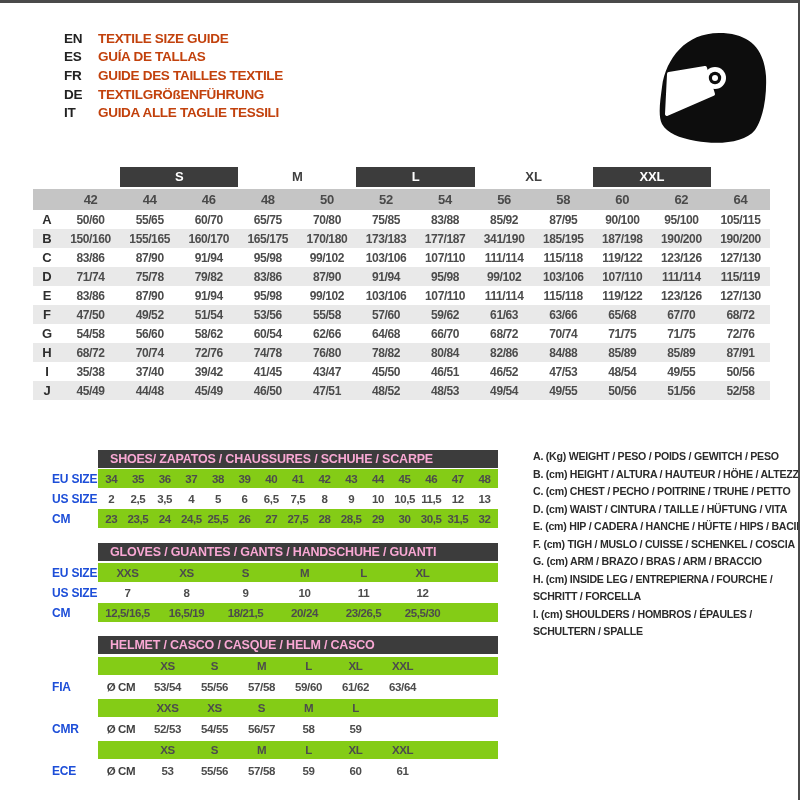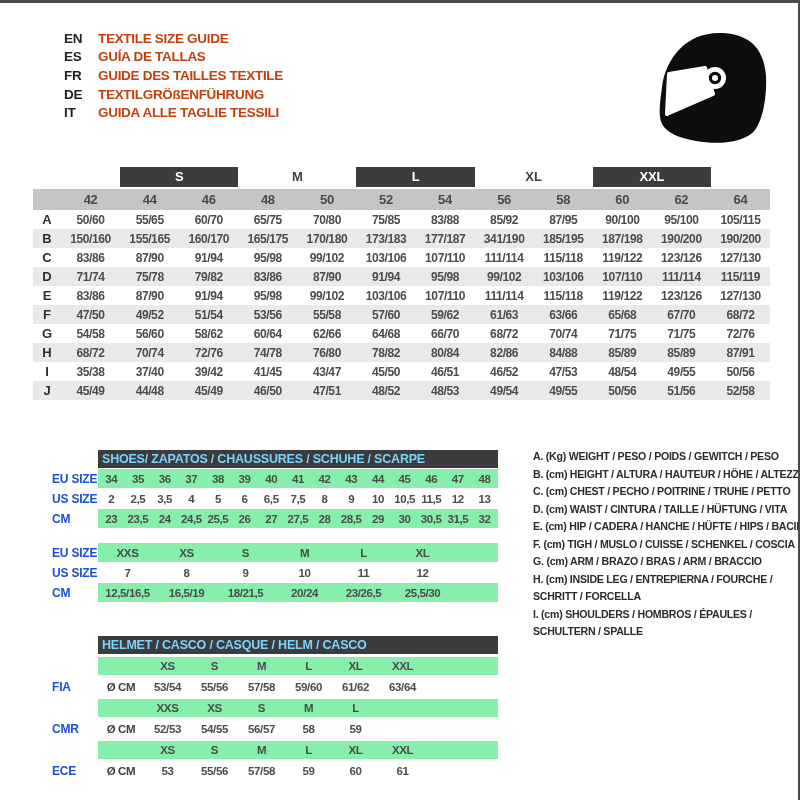--- a/index.html
+++ b/index.html
@@ -31,25 +31,25 @@
   .main-table tr.num-row td { background:#c5c5c5; color:#4a4a4a; font-size:13px; font-weight:700; letter-spacing:-0.3px; }
   .main-table tbody tr { height:19px; }
   .main-table tbody tr:nth-child(even) { background:#e9e9e9; }
   .main-table td.row-letter { font-size:13px; font-weight:700; color:#2e2e2e; }
   .main-table td.val-cell { font-size:12px; font-weight:700; color:#4c4c4c; letter-spacing:-0.4px; }
   
   .section { position:absolute; left:52px; width:466px; }
   .sec-row { display:flex; height:19px; margin-bottom:1px; }
   .sec-label { width:46px; font-size:12px; font-weight:700; color:#1d4ed8; letter-spacing:-0.2px;
     display:flex; align-items:center; }
-  .sec-title { width:400px; height:18px; background:#3c3c3c; color:#7dd3fc; font-size:12.5px;
-    font-weight:700; letter-spacing:-0.2px; line-height:18px; padding-left:4px; }
+  .sec-title { width:400px; height:18px; background:#3c3c3c; color:#f9a8d4; font-size:12.5px;
+    font-weight:700; letter-spacing:-0.2px; line-height:18px; padding-left:12px; }
   .sec-row.head { height:18px; }
   .sec-band { width:400px; display:grid; align-items:center; }
-  .sec-band.shaded { background:#86efac; }
+  .sec-band.shaded { background:#84cc16; }
   .cols-15 { grid-template-columns:repeat(15, 26.66px); }
   .cols-6  { grid-template-columns:repeat(6, 59px) 1fr; }
   .cols-helm { grid-template-columns:46px repeat(6, 47px) 1fr; }
   .sec-cell { text-align:center; font-size:11.5px; font-weight:700; color:#4c4c4c; letter-spacing:-0.4px; }
   .sec-cell.unit { color:#3f3f3f; }
   .shoes-section { top:447px; }
   .gloves-section { top:540px; }
   .gloves-section .sec-row.head { margin-bottom:2px; }
   .helmet-section { top:633px; }
   .helmet-section .sec-row { height:18px; margin-bottom:3px; }
@@ -236,21 +236,21 @@
           <td class="val-cell">63/66</td>
           <td class="val-cell">65/68</td>
           <td class="val-cell">67/70</td>
           <td class="val-cell">68/72</td>
         </tr>
         <tr class="data-row">
           <td class="row-letter">G</td>
           <td class="val-cell">54/58</td>
           <td class="val-cell">56/60</td>
           <td class="val-cell">58/62</td>
-          <td class="val-cell">60/64</td>
+          <td class="val-cell">60/54</td>
           <td class="val-cell">62/66</td>
           <td class="val-cell">64/68</td>
           <td class="val-cell">66/70</td>
           <td class="val-cell">68/72</td>
           <td class="val-cell">70/74</td>
           <td class="val-cell">71/75</td>
           <td class="val-cell">71/75</td>
           <td class="val-cell">72/76</td>
         </tr>
         <tr class="data-row">
@@ -362,20 +362,24 @@
           <div class="sec-cell">29</div>
           <div class="sec-cell">30</div>
           <div class="sec-cell">30,5</div>
           <div class="sec-cell">31,5</div>
           <div class="sec-cell">32</div>
         </div>
       </div>
     </div>
 
   <div class="section gloves-section">
+    <div class="sec-row head">
+      <div class="sec-label"></div>
+      <div class="sec-title">GLOVES / GUANTES / GANTS / HANDSCHUHE / GUANTI</div>
+    </div>
   <div class="sec-row">
         <div class="sec-label">EU SIZE</div>
         <div class="sec-band cols-6 shaded">
           <div class="sec-cell">XXS</div>
           <div class="sec-cell">XS</div>
           <div class="sec-cell">S</div>
           <div class="sec-cell">M</div>
           <div class="sec-cell">L</div>
           <div class="sec-cell">XL</div>
         </div>

